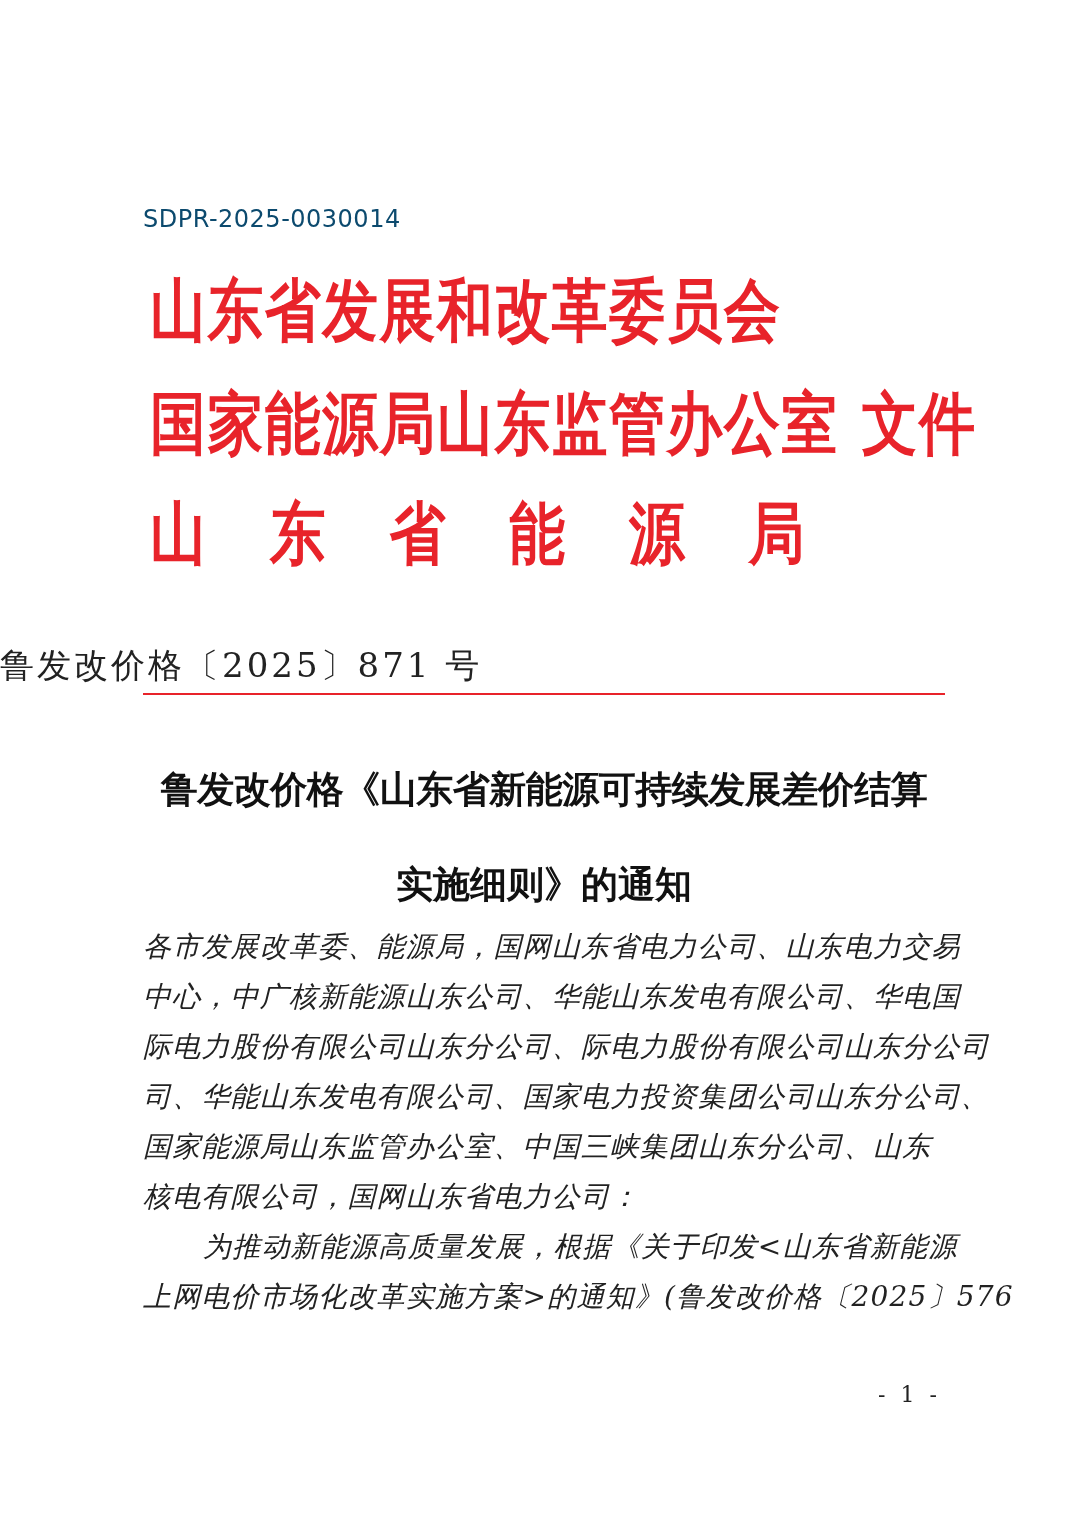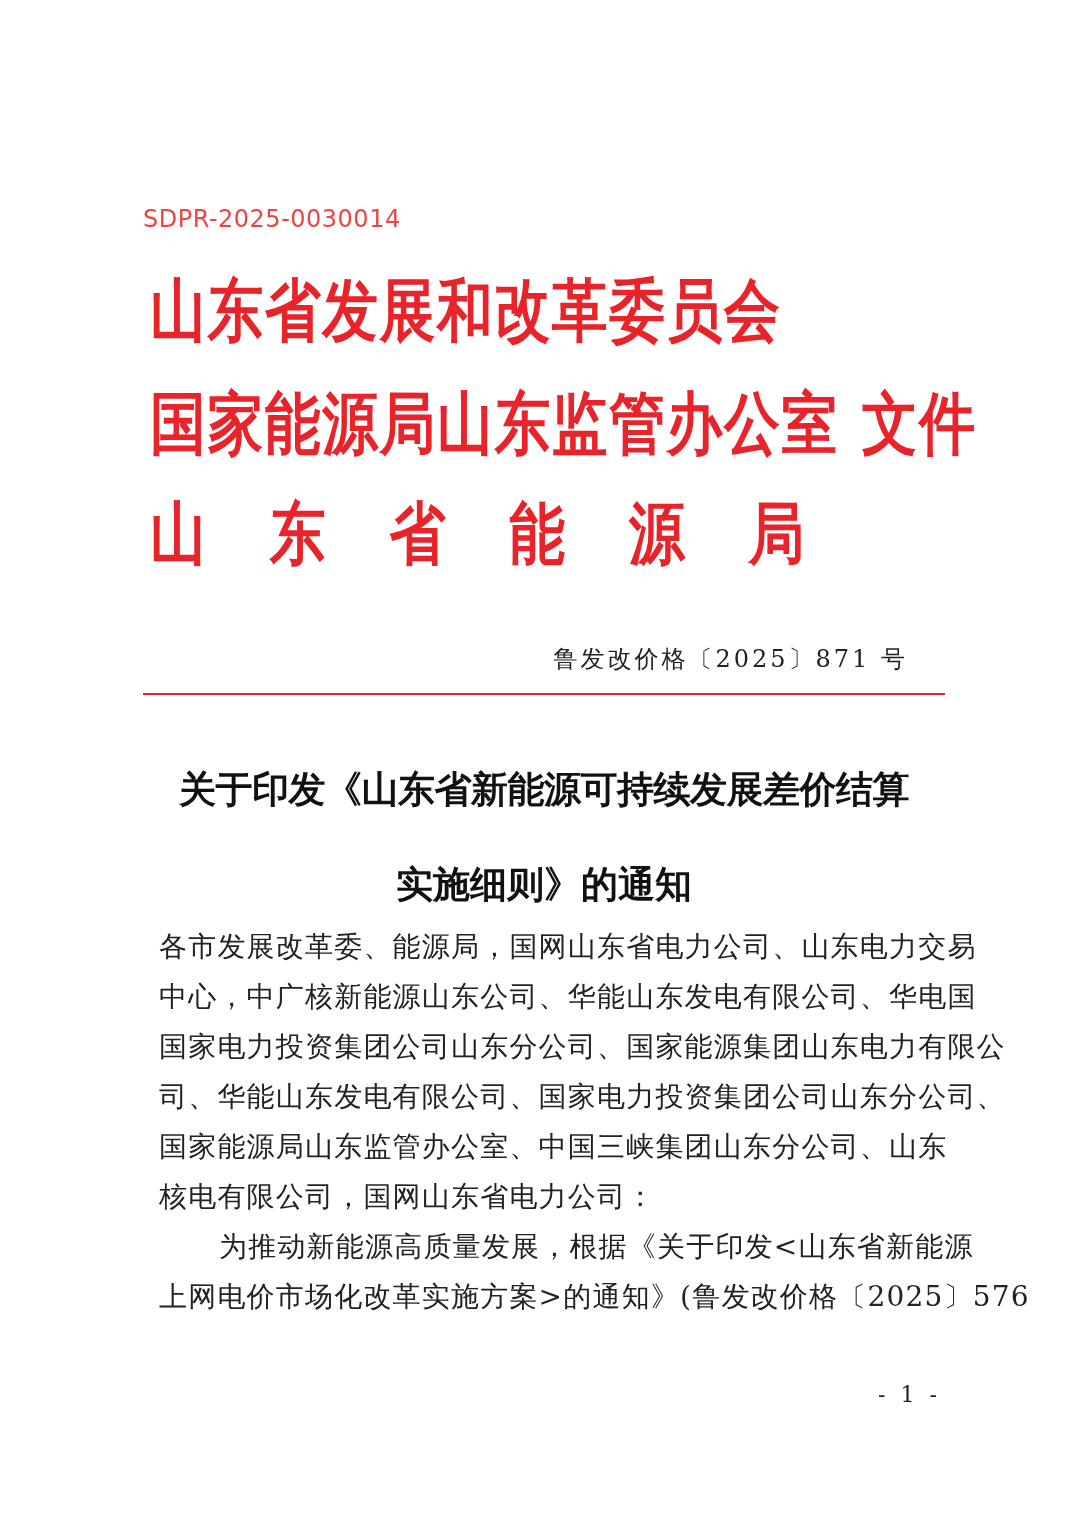--- a/index.html
+++ b/index.html
@@ -15,21 +15,21 @@
       font-family: "DejaVu Serif", "Liberation Serif", serif;
       color: #1a1a1a;
     }
     .doc-code {
       position: absolute;
       left: 143px;
       top: 205px;
       font-family: "DejaVu Sans", "Liberation Sans", sans-serif;
       font-size: 24px;
       letter-spacing: 0.5px;
-      color: #ef4444;
+      color: #0c4a6e;
     }
     .issuer {
       position: absolute;
       left: 150px;
       font-family: "DejaVu Sans", "Liberation Sans", sans-serif;
       font-weight: bold;
       color: #e8232a;
       font-size: 68px;
       line-height: 1;
       white-space: nowrap;
@@ -37,23 +37,23 @@
       transform-origin: left center;
     }
     .issuer-1 { top: 277px; letter-spacing: 2px; }
     .issuer-2 { top: 390px; letter-spacing: 2px; }
     .issuer-3 { top: 500px; letter-spacing: 78px; }
     .issuer-2 .suffix { margin-left: 28px; }
     .doc-number {
       position: absolute;
       left: 0;
       width: 908px;
-      text-align: right;
+      text-align: left;
       top: 643px;
-      font-size: 24px;
+      font-size: 34px;
       letter-spacing: 3px;
       color: #222;
     }
     .red-rule {
       position: absolute;
       left: 143px;
       top: 693px;
       width: 802px;
       height: 2px;
       background: #e8232a;
@@ -73,23 +73,24 @@
     .title-2 { top: 860px; }
     .body-text {
       position: absolute;
       left: 143px;
       width: 802px;
       font-size: 28px;
       color: #222;
     }
     .line {
       position: absolute;
-      left: 16px;
+      left: 0;
       white-space: nowrap;
       letter-spacing: 1.2px;
+      font-style: italic;
     }
     .indent { padding-left: 60px; }
     .page-number {
       position: absolute;
       left: 878px;
       top: 1382px;
       font-size: 22px;
       color: #222;
       letter-spacing: 4px;
     }
@@ -106,27 +107,27 @@
   <div class="issuer issuer-2">
     <span>国家能源局山东监管办公室</span><span class="suffix">文件</span>
   </div>
 
   <div class="issuer issuer-3">山东省能源局</div>
 
   <div class="doc-number">鲁发改价格〔2025〕871 号</div>
 
   <div class="red-rule"></div>
 
-  <div class="title title-1">关于印发《山东省新能源可持续发展差价结算</div>
+  <div class="title title-1">鲁发改价格《山东省新能源可持续发展差价结算</div>
   <div class="title title-2">实施细则》的通知</div>
 
   <div class="body-text">
     <div class="line" style="top:928px">各市发展改革委、能源局，国网山东省电力公司、山东电力交易</div>
     <div class="line" style="top:978px">中心，中广核新能源山东公司、华能山东发电有限公司、华电国</div>
-    <div class="line" style="top:1028px">国家电力投资集团公司山东分公司、国家能源集团山东电力有限公</div>
+    <div class="line" style="top:1028px">际电力股份有限公司山东分公司、际电力股份有限公司山东分公司</div>
     <div class="line" style="top:1078px">司、华能山东发电有限公司、国家电力投资集团公司山东分公司、</div>
     <div class="line" style="top:1128px">国家能源局山东监管办公室、中国三峡集团山东分公司、山东</div>
     <div class="line" style="top:1178px">核电有限公司，国网山东省电力公司：</div>
     <div class="line indent" style="top:1228px">为推动新能源高质量发展，根据《关于印发&lt;山东省新能源</div>
     <div class="line" style="top:1278px">上网电价市场化改革实施方案&gt;的通知》(鲁发改价格〔2025〕576</div>
   </div>
 
   <div class="page-number">- 1 -</div>
 
 </div>

